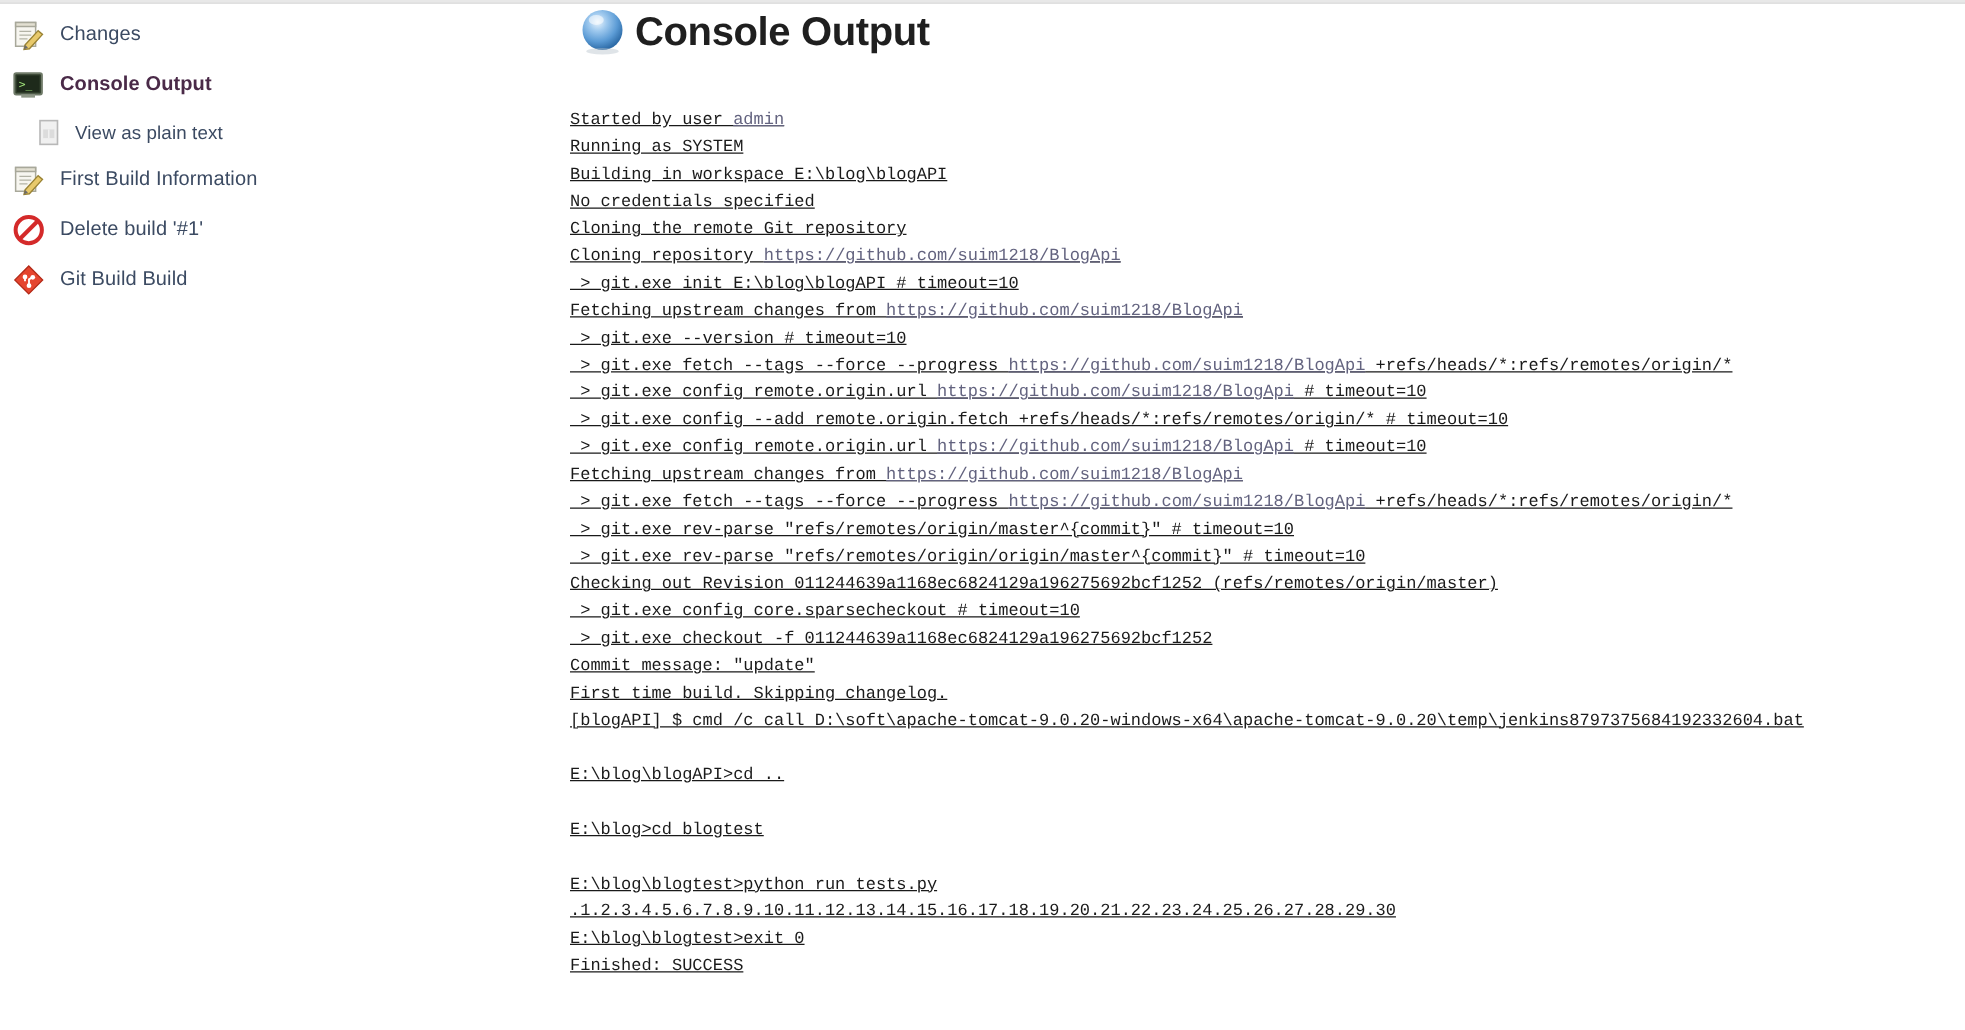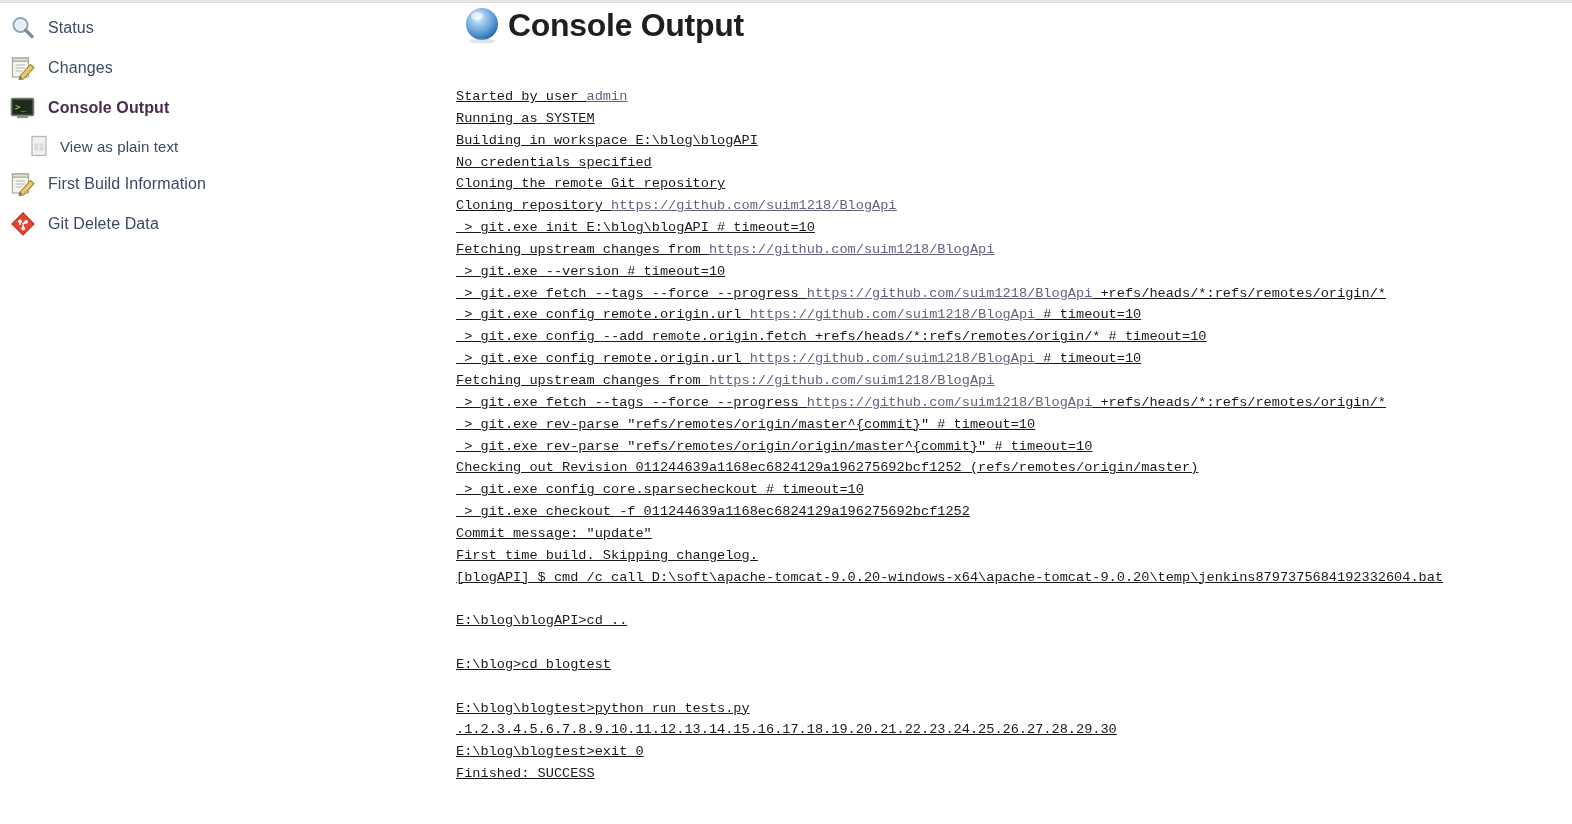--- a/index.html
+++ b/index.html
@@ -132,30 +132,20 @@
 <body>
 
 <div class="page-top-border"></div>
 
 <div class="layout">
 
   <div class="sidebar" id="sidebar">
       <div class="task">
         <span class="task-icon">
           <svg class="ico-svg" width="26" height="26" viewBox="0 0 26 26">
-      <circle cx="10.5" cy="10" r="7" fill="#f2f7fb" stroke="#8fa6bb" stroke-width="2"></circle>
-      <circle cx="10.5" cy="10" r="4.5" fill="#dceaf5" opacity="0.7"></circle>
-      <line x1="15.5" y1="15" x2="22" y2="21.5" stroke="#7f8c99" stroke-width="3.4" stroke-linecap="round"></line>
-    </svg>
-        </span>
-        <span class="task-label">Status</span>
-      </div>
-      <div class="task">
-        <span class="task-icon">
-          <svg class="ico-svg" width="26" height="26" viewBox="0 0 26 26">
       <rect x="2.5" y="3" width="16" height="19" fill="#f7f6f0" stroke="#a8a89a" stroke-width="1.2"></rect>
       <rect x="2.5" y="3" width="16" height="3.2" fill="#e3e0d2" stroke="#a8a89a" stroke-width="1.2"></rect>
       <line x1="5.5" y1="10" x2="15" y2="10" stroke="#b3b3a6" stroke-width="1"></line>
       <line x1="5.5" y1="13" x2="15" y2="13" stroke="#b3b3a6" stroke-width="1"></line>
       <line x1="5.5" y1="16" x2="12" y2="16" stroke="#b3b3a6" stroke-width="1"></line>
       <path d="M10 21 L20.5 9.5 L24 12.5 L13.5 24 L9.2 24.6 Z" fill="#e8c96b" stroke="#9a8334" stroke-width="1.1"></path>
       <path d="M9.2 24.6 L10 21 L12.4 23 Z" fill="#6b6b6b"></path>
     </svg>
         </span>
         <span class="task-label">Changes</span>
@@ -191,29 +181,38 @@
       <line x1="5.5" y1="16" x2="12" y2="16" stroke="#b3b3a6" stroke-width="1"></line>
       <path d="M10 21 L20.5 9.5 L24 12.5 L13.5 24 L9.2 24.6 Z" fill="#e8c96b" stroke="#9a8334" stroke-width="1.1"></path>
       <path d="M9.2 24.6 L10 21 L12.4 23 Z" fill="#6b6b6b"></path>
     </svg>
         </span>
         <span class="task-label">First Build Information</span>
       </div>
       <div class="task">
         <span class="task-icon">
           <svg class="ico-svg" width="26" height="26" viewBox="0 0 26 26">
+      <circle cx="13" cy="13" r="10.5" fill="#ffffff" stroke="#d42a2a" stroke-width="3.2"></circle>
+      <line x1="6" y1="20" x2="20" y2="6" stroke="#d42a2a" stroke-width="3.2"></line>
+    </svg>
+        </span>
+        <span class="task-label">Delete build '#1'</span>
+      </div>
+      <div class="task">
+        <span class="task-icon">
+          <svg class="ico-svg" width="26" height="26" viewBox="0 0 26 26">
       <rect x="13" y="1.8" width="15.8" height="15.8" transform="rotate(45 13 1.8)" fill="#e5452f" stroke="#b32a18" stroke-width="1"></rect>
       <circle cx="10" cy="10.5" r="1.9" fill="#ffffff"></circle>
       <circle cx="16.2" cy="10.8" r="1.9" fill="#ffffff"></circle>
       <circle cx="13.2" cy="17.5" r="1.9" fill="#ffffff"></circle>
       <path d="M13.2 17.5 L13.2 12.5 L16.2 10.8" stroke="#ffffff" stroke-width="1.5" fill="none"></path>
       <line x1="10" y1="10.5" x2="10" y2="14" stroke="#ffffff" stroke-width="1.5"></line>
     </svg>
         </span>
-        <span class="task-label">Git Delete Data</span>
+        <span class="task-label">Git Build Build</span>
       </div>
     </div>
 
   <div class="main">
 
     <div class="page-head">
       <span class="head-orb">
         <svg class="ico-svg" width="44" height="44" viewBox="0 0 44 44">
           <defs>
             <radialGradient id="orbg" cx="38%" cy="30%" r="70%">

